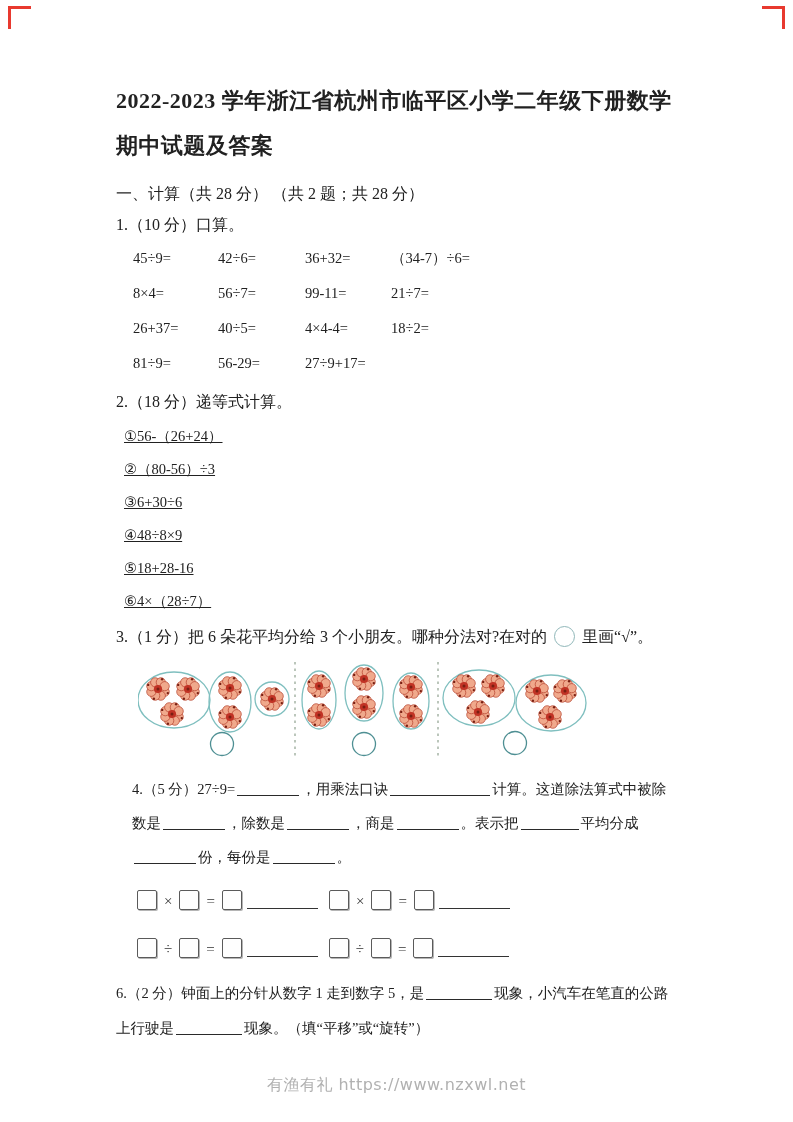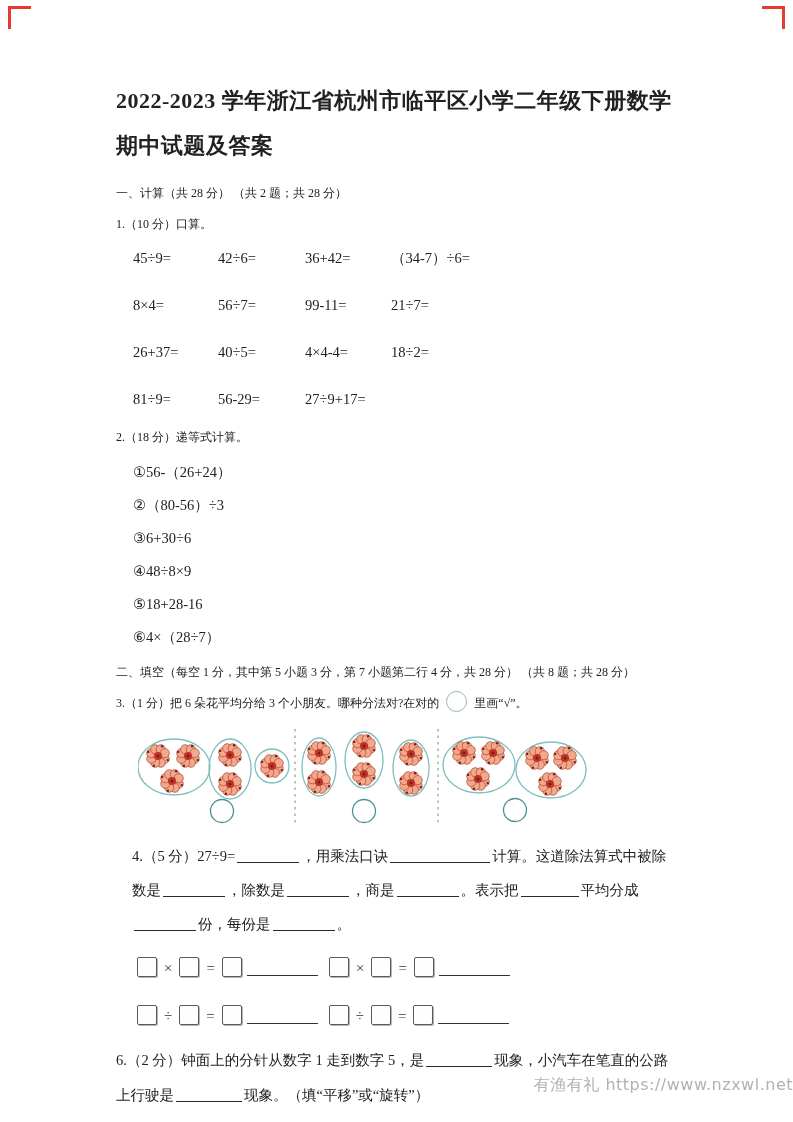--- a/index.html
+++ b/index.html
@@ -9,27 +9,27 @@
     font-family:"Liberation Serif","DejaVu Serif","DejaVu Sans",serif;
   }
   .corner{position:absolute;width:20px;height:20px;top:6px;}
   .corner-left{left:8px;border-top:3px solid #e8392f;border-left:3px solid #e8392f;}
   .corner-right{right:8px;border-top:3px solid #e8392f;border-right:3px solid #e8392f;}
   .content{padding:78px 115px 0 116px;width:562px;}
   h1.title{
     font-size:22px;font-weight:bold;line-height:45px;
     margin:0 16px 10px 0;width:560px;letter-spacing:0.5px;
   }
-  p.line{margin:0;font-size:12px;line-height:31px;}
+  p.line{margin:0;font-size:16px;line-height:31px;}
   p.q4line{margin:6px 0 0 16px;font-size:14.5px;line-height:34px;}
   .q1grid{
     display:grid;grid-template-columns:85px 87px 86px auto;
-    row-gap:24px;margin:7px 0 11px 17px;font-size:14.5px;line-height:23px;
-  }
-  .q2list{margin:3px 0 3px 17px;}
+    row-gap:12px;margin:7px 0 11px 17px;font-size:14.5px;line-height:23px;
+  }
+  .q2list{margin:3px 0 3px 8px;text-decoration:underline;}
   .q2list .q2item{font-size:14.5px;line-height:33px;margin:0;}
   .blank{
     display:inline-block;height:15px;border-bottom:1.4px solid #2a2a2a;
     margin:0 2px -2px 2px;
   }
   .inline-circle{
     display:inline-block;width:19px;height:19px;border-radius:50%;
     border:1.2px solid #90b7b9;vertical-align:-5px;margin:0 7px;
   }
   .figure{margin:8px 0 4px 22px;}
@@ -43,42 +43,42 @@
     vertical-align:-4px;margin:0 3px;
   }
   .opsym{margin:0 4px;color:#333;}
   .eqline{
     display:inline-block;width:71px;height:14px;
     border-bottom:1.5px solid #333;vertical-align:-3px;margin-left:2px;
   }
   .q5header{margin-top:5px;}
   .q6para{margin-top:14px;font-size:14.5px;line-height:35px;}
   .footer{
-    position:absolute;left:0;bottom:26px;width:793px;text-align:right;
+    position:absolute;left:0;bottom:26px;width:793px;text-align:center;
     color:#b1b1b1;font-size:16px;letter-spacing:0.5px;
     font-family:"DejaVu Sans","Liberation Sans",sans-serif;
   }
 </style>
 </head>
 <body>
 
 <div class="corner corner-left"></div>
 <div class="corner corner-right"></div>
 
 <div class="content">
 
   <h1 class="title">2022-2023 学年浙江省杭州市临平区小学二年级下册数学期中试题及答案</h1>
 
   <p class="line">一、计算（共 28 分） （共 2 题；共 28 分）</p>
 
   <p class="line">1.（10 分）口算。</p>
   <div class="q1grid">
       <span>45÷9=</span>
       <span>42÷6=</span>
-      <span>36+42=</span>
+      <span>36+32=</span>
       <span>（34-7）÷6=</span>
       <span>8×4=</span>
       <span>56÷7=</span>
       <span>99-11=</span>
       <span>21÷7=</span>
       <span>26+37=</span>
       <span>40÷5=</span>
       <span>4×4-4=</span>
       <span>18÷2=</span>
       <span>81÷9=</span>
@@ -89,21 +89,20 @@
   <p class="line">2.（18 分）递等式计算。</p>
   <div class="q2list">
       <p class="q2item">①56-（26+24）</p>
       <p class="q2item">②（80-56）÷3</p>
       <p class="q2item">③6+30÷6</p>
       <p class="q2item">④48÷8×9</p>
       <p class="q2item">⑤18+28-16</p>
       <p class="q2item">⑥4×（28÷7）</p>
     </div>
 
-  <p class="line">二、填空（每空 1 分，其中第 5 小题 3 分，第 7 小题第二行 4 分，共 28 分） （共 8 题；共 28 分）</p>
 
   <p class="line"><span>3.（1 分）把 6 朵花平均分给 3 个小朋友。哪种分法对?在对的</span><span class="inline-circle"></span><span>里画“√”。</span></p>
 
   <div class="figure"><svg width="462" height="102" viewBox="0 0 462 102" xmlns="http://www.w3.org/2000/svg">
         <line x1="157" y1="2" x2="157" y2="98" stroke="#9fae9f" stroke-width="1.4" stroke-dasharray="2.5,4"></line>
         <line x1="300" y1="2" x2="300" y2="98" stroke="#9fae9f" stroke-width="1.4" stroke-dasharray="2.5,4"></line>
         <ellipse cx="36" cy="40" rx="36" ry="28" fill="none" stroke="#7fbfbf" stroke-width="1.3"></ellipse>
         <g>
           <circle cx="26.7" cy="31.8" r="4.6" fill="#f0a98c" stroke="#b5402c" stroke-width="0.7"></circle>
           <circle cx="29.8" cy="33.1" r="1.2" fill="#7a1f12"></circle>

